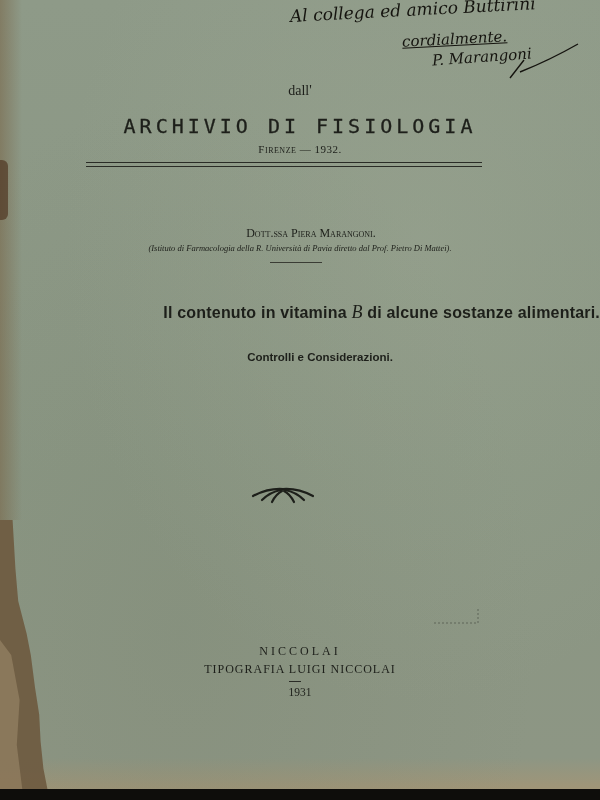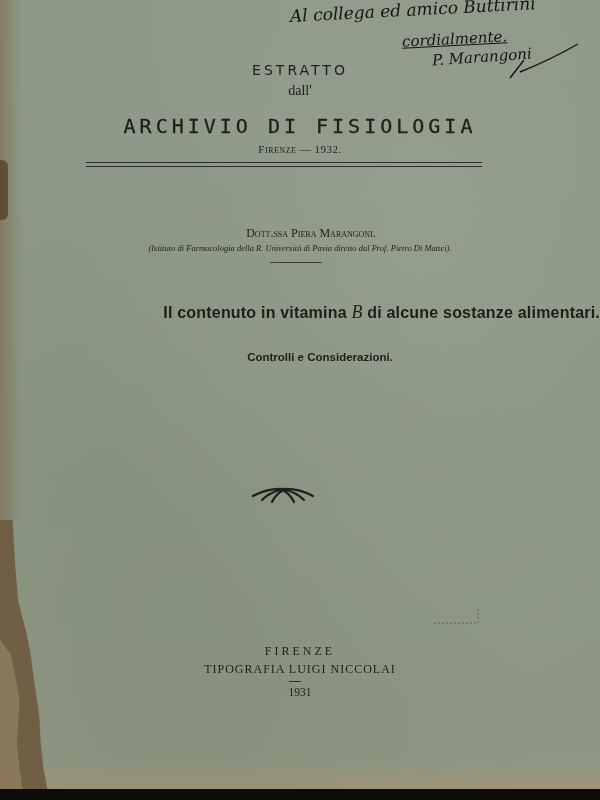--- a/index.html
+++ b/index.html
@@ -234,21 +234,20 @@
 
   <div class="inscription">
     <span class="line1">Al collega ed amico Buttirini</span>
     <span class="line2">cordialmente.</span>
     <span class="signature">P. Marangoni</span>
     <svg width="90" height="40" viewBox="0 0 90 40">
       <path d="M20 36 L34 18 M30 30 Q60 18 88 2" stroke="#15140f" stroke-width="1.4" fill="none"></path>
     </svg>
   </div>
 
-  <div class="center estratto">ESTRATTO</div>
   <div class="center dall">dall'</div>
   <div class="center archivio">ARCHIVIO DI FISIOLOGIA</div>
   <div class="center firenze-year">Firenze — 1932.</div>
   <div class="double-rule"></div>
 
   <div class="center author">Dott.ssa Piera Marangoni.</div>
   <div class="center institute">(Istituto di Farmacologia della R. Università di Pavia diretto dal Prof. Pietro Di Mattei).</div>
   <div class="short-rule"></div>
 
   <div class="center title">
@@ -264,18 +263,18 @@
       <path d="M54 16 Q46 8 35 6"></path>
       <path d="M22 18 Q26 10 32 7"></path>
       <path d="M44 18 Q40 10 34 7"></path>
     </g>
   </svg>
 
   <svg class="faint-mark" viewBox="0 0 60 22">
     <path d="M2 18 L44 18 M46 4 L46 20" stroke="#4c5046" stroke-width="0.7" fill="none" stroke-dasharray="2 2"></path>
   </svg>
 
-  <div class="center pub-city">FIRENZE</div>
+  <div class="center pub-city">NICCOLAI</div>
   <div class="center pub-name">TIPOGRAFIA LUIGI NICCOLAI</div>
   <div class="pub-rule"></div>
   <div class="center pub-year">1931</div>
 </div>
 <div class="bottom-strip"></div>
 
 </body></html>

